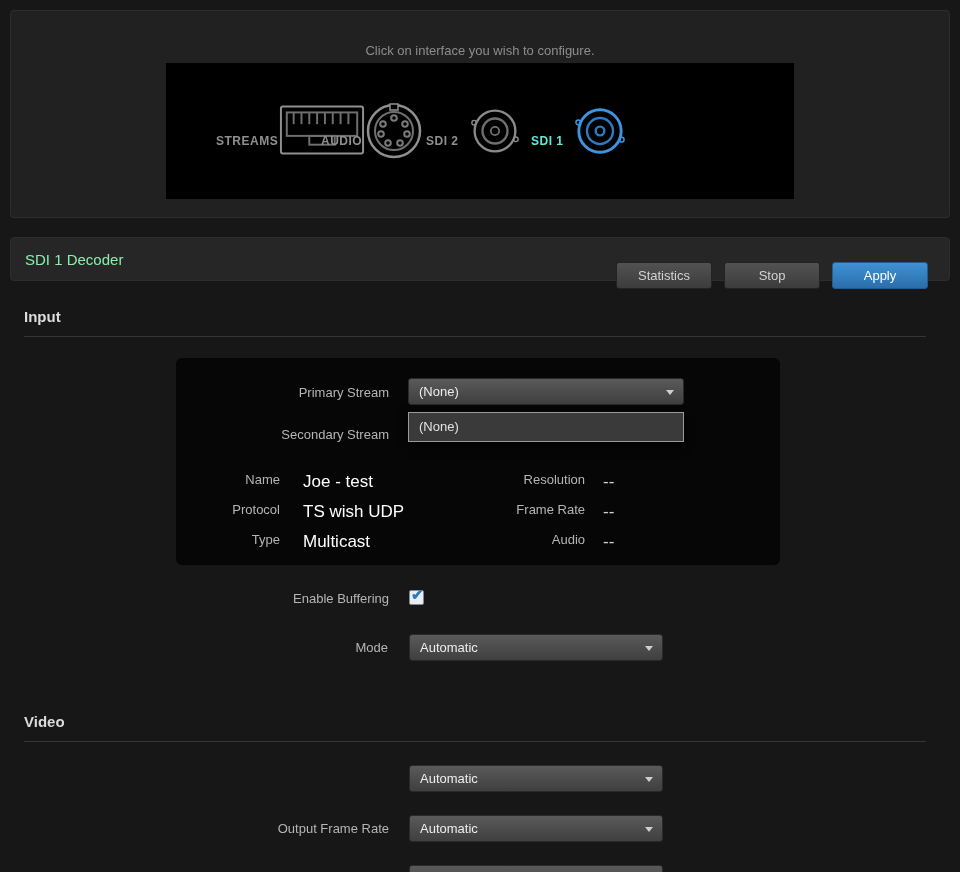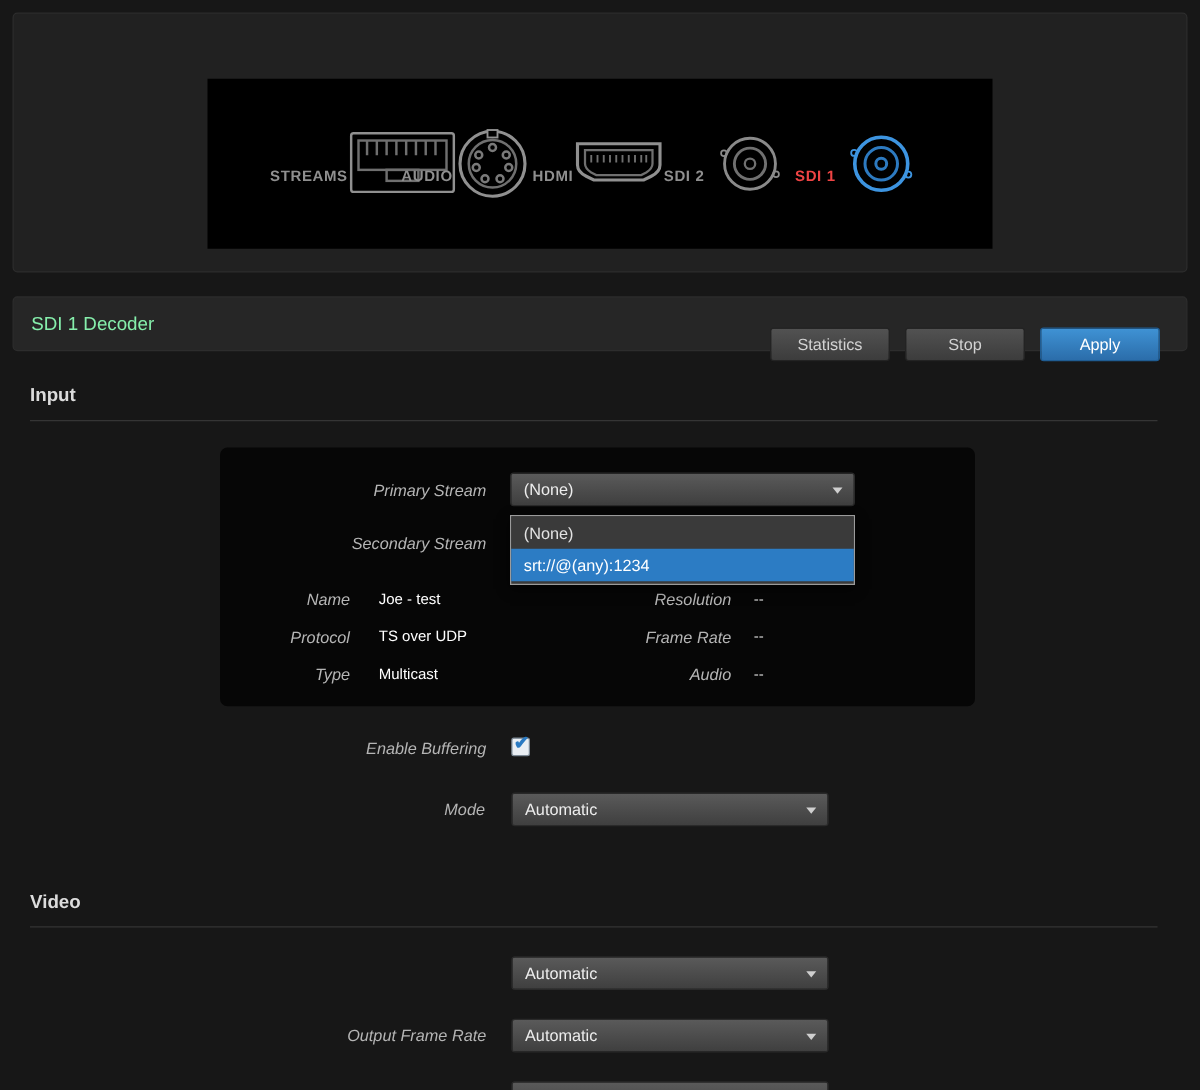--- a/index.html
+++ b/index.html
@@ -24,21 +24,21 @@
   }
   .strip {
     position: absolute; left: 155px; top: 52px; width: 628px; height: 136px;
     background: #000; display: flex; padding-left: 50px;
   }
   .iface { width: 105px; display: flex; flex-direction: row; align-items: center; cursor: pointer; }
   .iface-label {
     margin-top: 20px; font-size: 12px; font-weight: bold;
     color: #8f8f8f; letter-spacing: .5px; white-space: nowrap;
   }
-  .iface.sel .iface-label { color: #ef4444; text-align: center; }
+  .iface.sel .iface-label { color: #5eead4; text-align: center; }
   .iface-icon { flex: 1; display: flex; align-items: center; justify-content: center; }
 
   
   .header-bar {
     position: absolute; left: 10px; top: 237px; width: 940px; height: 44px;
     background: #262626; border: 1px solid #2d2d2d; border-radius: 4px;
     display: flex; align-items: center;
   }
   .header-title { margin-left: 14px; font-size: 15px; color: #86efac; }
   .header-buttons { margin-left: auto; margin-right: 21px; display: flex; gap: 12px; margin-top: 32px; }
@@ -54,22 +54,22 @@
 
   
   .section-heading { position: absolute; left: 24px; font-size: 15px; font-weight: bold; color: #dcdcdc; }
   .rule { position: absolute; left: 24px; width: 902px; height: 1px; background: #353535; }
 
   .black-panel {
     position: absolute; left: 176px; top: 358px; width: 604px; height: 207px;
     background: #060606; border-radius: 6px;
   }
 
-  .lbl { position: absolute; font-size: 13px; color: #b5b5b5; text-align: right; white-space: nowrap; font-style: italic; }
-  .val { position: absolute; font-size: 12px; color: #fff; white-space: nowrap; }
+  .lbl { position: absolute; font-size: 13px; color: #b5b5b5; text-align: right; white-space: nowrap; }
+  .val { position: absolute; font-size: 17px; color: #fff; white-space: nowrap; }
   .val.dim { color: #d0d0d0; }
 
   .select {
     position: absolute; height: 27px;
     background: linear-gradient(#5a5a5a, #3f3f3f);
     border: 1px solid #2a2a2a; border-radius: 3px;
     color: #ededed; font-size: 13px;
     display: flex; align-items: center; padding: 0 24px 0 10px; cursor: pointer;
   }
   .caret {
@@ -97,20 +97,21 @@
     position: absolute; left: 1px; top: -4px;
     color: #2a7ac2; font-size: 15px; font-weight: bold; line-height: 15px;
   }
 </style>
 </head>
 <body>
 
 <div id="app">
 
   <div class="panel-top">
+    <div class="instruction">Click on interface you wish to configure.</div>
 
     <div class="strip">
 
       <div class="iface">
         <div class="iface-label">STREAMS</div>
         <div class="iface-icon">
           <svg width="88" height="58" viewBox="0 0 90 58" fill="none">
             <rect x="3" y="4" width="84" height="48" rx="2" stroke="#909090" stroke-width="2"></rect>
             <rect x="9" y="10" width="72" height="24" stroke="#6f6f6f" stroke-width="2"></rect>
             <g stroke="#6f6f6f" stroke-width="2">
@@ -141,41 +142,20 @@
               <circle cx="40" cy="22" r="2.8"></circle>
                 <circle cx="16" cy="32" r="2.8"></circle>
               <circle cx="42" cy="32" r="2.8"></circle>
                 <circle cx="23" cy="41" r="2.8"></circle>
               <circle cx="35" cy="41" r="2.8"></circle>
             </g>
           </svg>
         </div>
       </div>
 
-      <div class="iface">
-        <div class="iface-label">HDMI</div>
-        <div class="iface-icon">
-          <svg width="72" height="38" viewBox="0 0 72 38" fill="none">
-            <path d="M3 3 h66 v17 c0 4 -3 7 -7 9 l-6 3 h-40 l-6 -3 c-4 -2 -7 -5 -7 -9 z" stroke="#909090" stroke-width="2.5"></path>
-            <path d="M9 8 h54 v11 c0 3 -2 5 -5 7 l-4 2 h-36 l-4 -2 c-3 -2 -5 -4 -5 -7 z" stroke="#6f6f6f" stroke-width="1.8"></path>
-            <g stroke="#6f6f6f" stroke-width="1.5">
-              <line x1="14" y1="12" x2="14" y2="18"></line>
-                <line x1="19" y1="12" x2="19" y2="18"></line>
-              <line x1="24" y1="12" x2="24" y2="18"></line>
-                <line x1="29" y1="12" x2="29" y2="18"></line>
-              <line x1="34" y1="12" x2="34" y2="18"></line>
-                <line x1="39" y1="12" x2="39" y2="18"></line>
-              <line x1="44" y1="12" x2="44" y2="18"></line>
-                <line x1="49" y1="12" x2="49" y2="18"></line>
-              <line x1="54" y1="12" x2="54" y2="18"></line>
-                <line x1="58" y1="12" x2="58" y2="18"></line>
-            </g>
-          </svg>
-        </div>
-      </div>
 
       <div class="iface">
         <div class="iface-label">SDI 2</div>
         <div class="iface-icon">
           <svg width="50" height="50" viewBox="0 0 54 54" fill="none">
             <circle cx="27" cy="27" r="22" stroke="#8a8a8a" stroke-width="2.5"></circle>
             <circle cx="27" cy="27" r="13.5" stroke="#707070" stroke-width="2.5"></circle>
             <circle cx="27" cy="27" r="4.5" stroke="#707070" stroke-width="2"></circle>
             <circle cx="4.5" cy="18" r="2.5" stroke="#8a8a8a" stroke-width="1.5"></circle>
             <circle cx="49.5" cy="36" r="2.5" stroke="#8a8a8a" stroke-width="1.5"></circle>
@@ -213,29 +193,28 @@
 
   <div class="black-panel">
     <div class="lbl" style="left:0;width:213px;top:27px">Primary Stream</div>
     <div class="select" style="left:232px;top:20px;width:276px">
       <span>(None)</span>
       <span class="caret"></span>
     </div>
 
     <div class="dd-list">
       <div class="dd-item">(None)</div>
-      <div class="dd-item selected">srt://@(any):1234</div>
     </div>
 
     <div class="lbl" style="left:0;width:213px;top:69px">Secondary Stream</div>
 
     <div class="lbl" style="left:0;width:104px;top:114px">Name</div>
     <div class="val" style="left:127px;top:114px">Joe - test</div>
     <div class="lbl" style="left:0;width:104px;top:144px">Protocol</div>
-    <div class="val" style="left:127px;top:144px">TS over UDP</div>
+    <div class="val" style="left:127px;top:144px">TS wish UDP</div>
     <div class="lbl" style="left:0;width:104px;top:174px">Type</div>
     <div class="val" style="left:127px;top:174px">Multicast</div>
 
     <div class="lbl" style="left:299px;width:110px;top:114px">Resolution</div>
     <div class="val dim" style="left:427px;top:114px">--</div>
     <div class="lbl" style="left:299px;width:110px;top:144px">Frame Rate</div>
     <div class="val dim" style="left:427px;top:144px">--</div>
     <div class="lbl" style="left:299px;width:110px;top:174px">Audio</div>
     <div class="val dim" style="left:427px;top:174px">--</div>
   </div>

